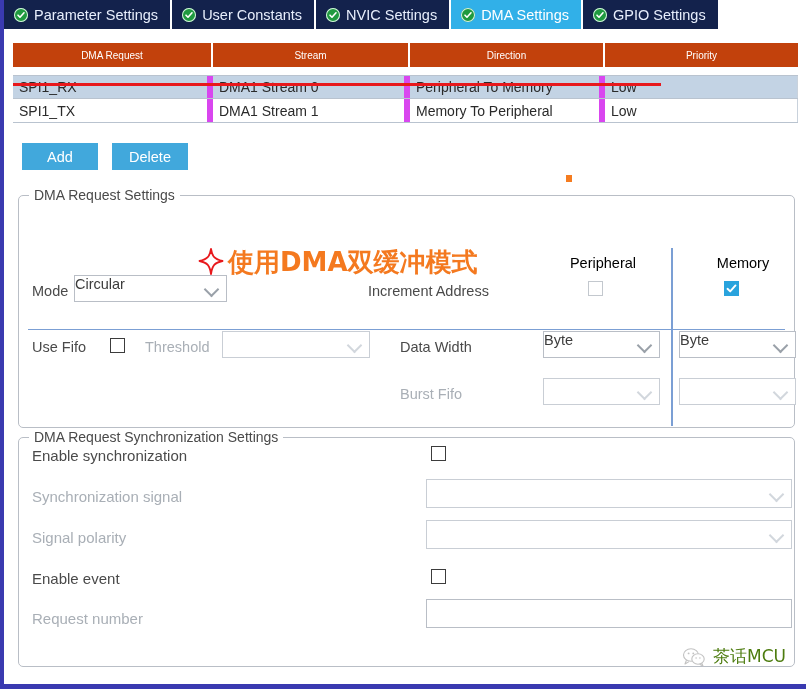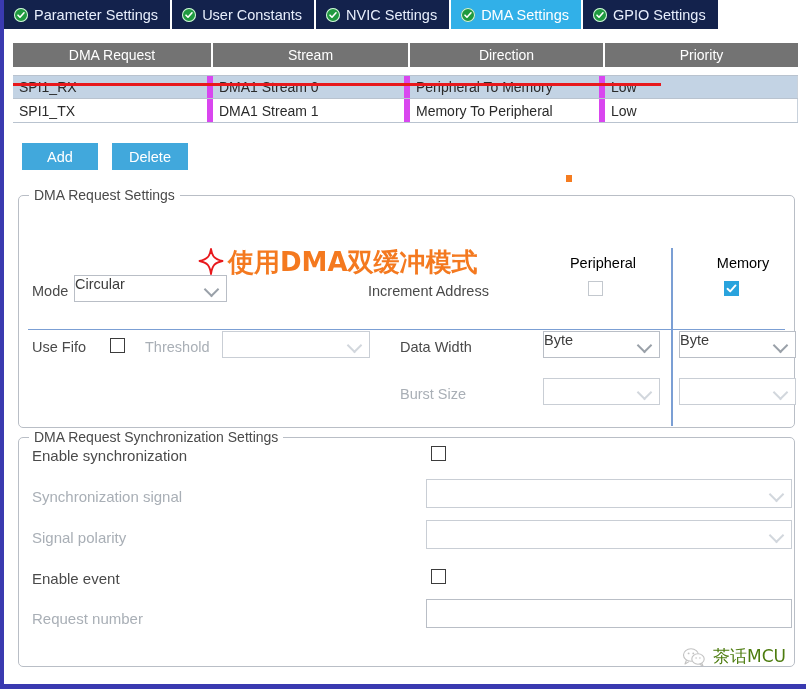--- a/index.html
+++ b/index.html
@@ -62,23 +62,23 @@
   }
 
   
   #table{
     position:absolute;left:5px;top:14px;width:785px;
   }
   #thead{
     display:flex;height:24px;
   }
   #thead .th{
-    background:#737373;
+    background:#c2410c;
     color:#ffffff;
-    font-size:14px;
+    font-size:10px;
     display:flex;align-items:center;justify-content:center;
     border-right:2px solid #ffffff;
     box-sizing:border-box;
   }
   #thead .th:last-child{border-right:none;}
   .col1{width:200px;}
   .col2{width:197px;}
   .col3{width:195px;}
   .col4{width:193px;}
 
@@ -363,21 +363,21 @@
     <div class="lbl" style="left:392px;top:310px;">Data Width</div>
     <div class="sel" style="left:535px;top:302px;width:117px;">
       <span>Byte</span>
       <span class="caret"></span>
     </div>
     <div class="sel" style="left:671px;top:302px;width:117px;">
       <span>Byte</span>
       <span class="caret"></span>
     </div>
 
-    <div class="lbl dim" style="left:392px;top:357px;">Burst Size</div>
+    <div class="lbl dim" style="left:392px;top:357px;">Burst Fifo</div>
     <div class="sel dim" style="left:535px;top:349px;width:117px;">
       <span></span>
       <span class="caret"></span>
     </div>
     <div class="sel dim" style="left:671px;top:349px;width:117px;">
       <span></span>
       <span class="caret"></span>
     </div>
 
     <div class="group" id="grp-sync">

